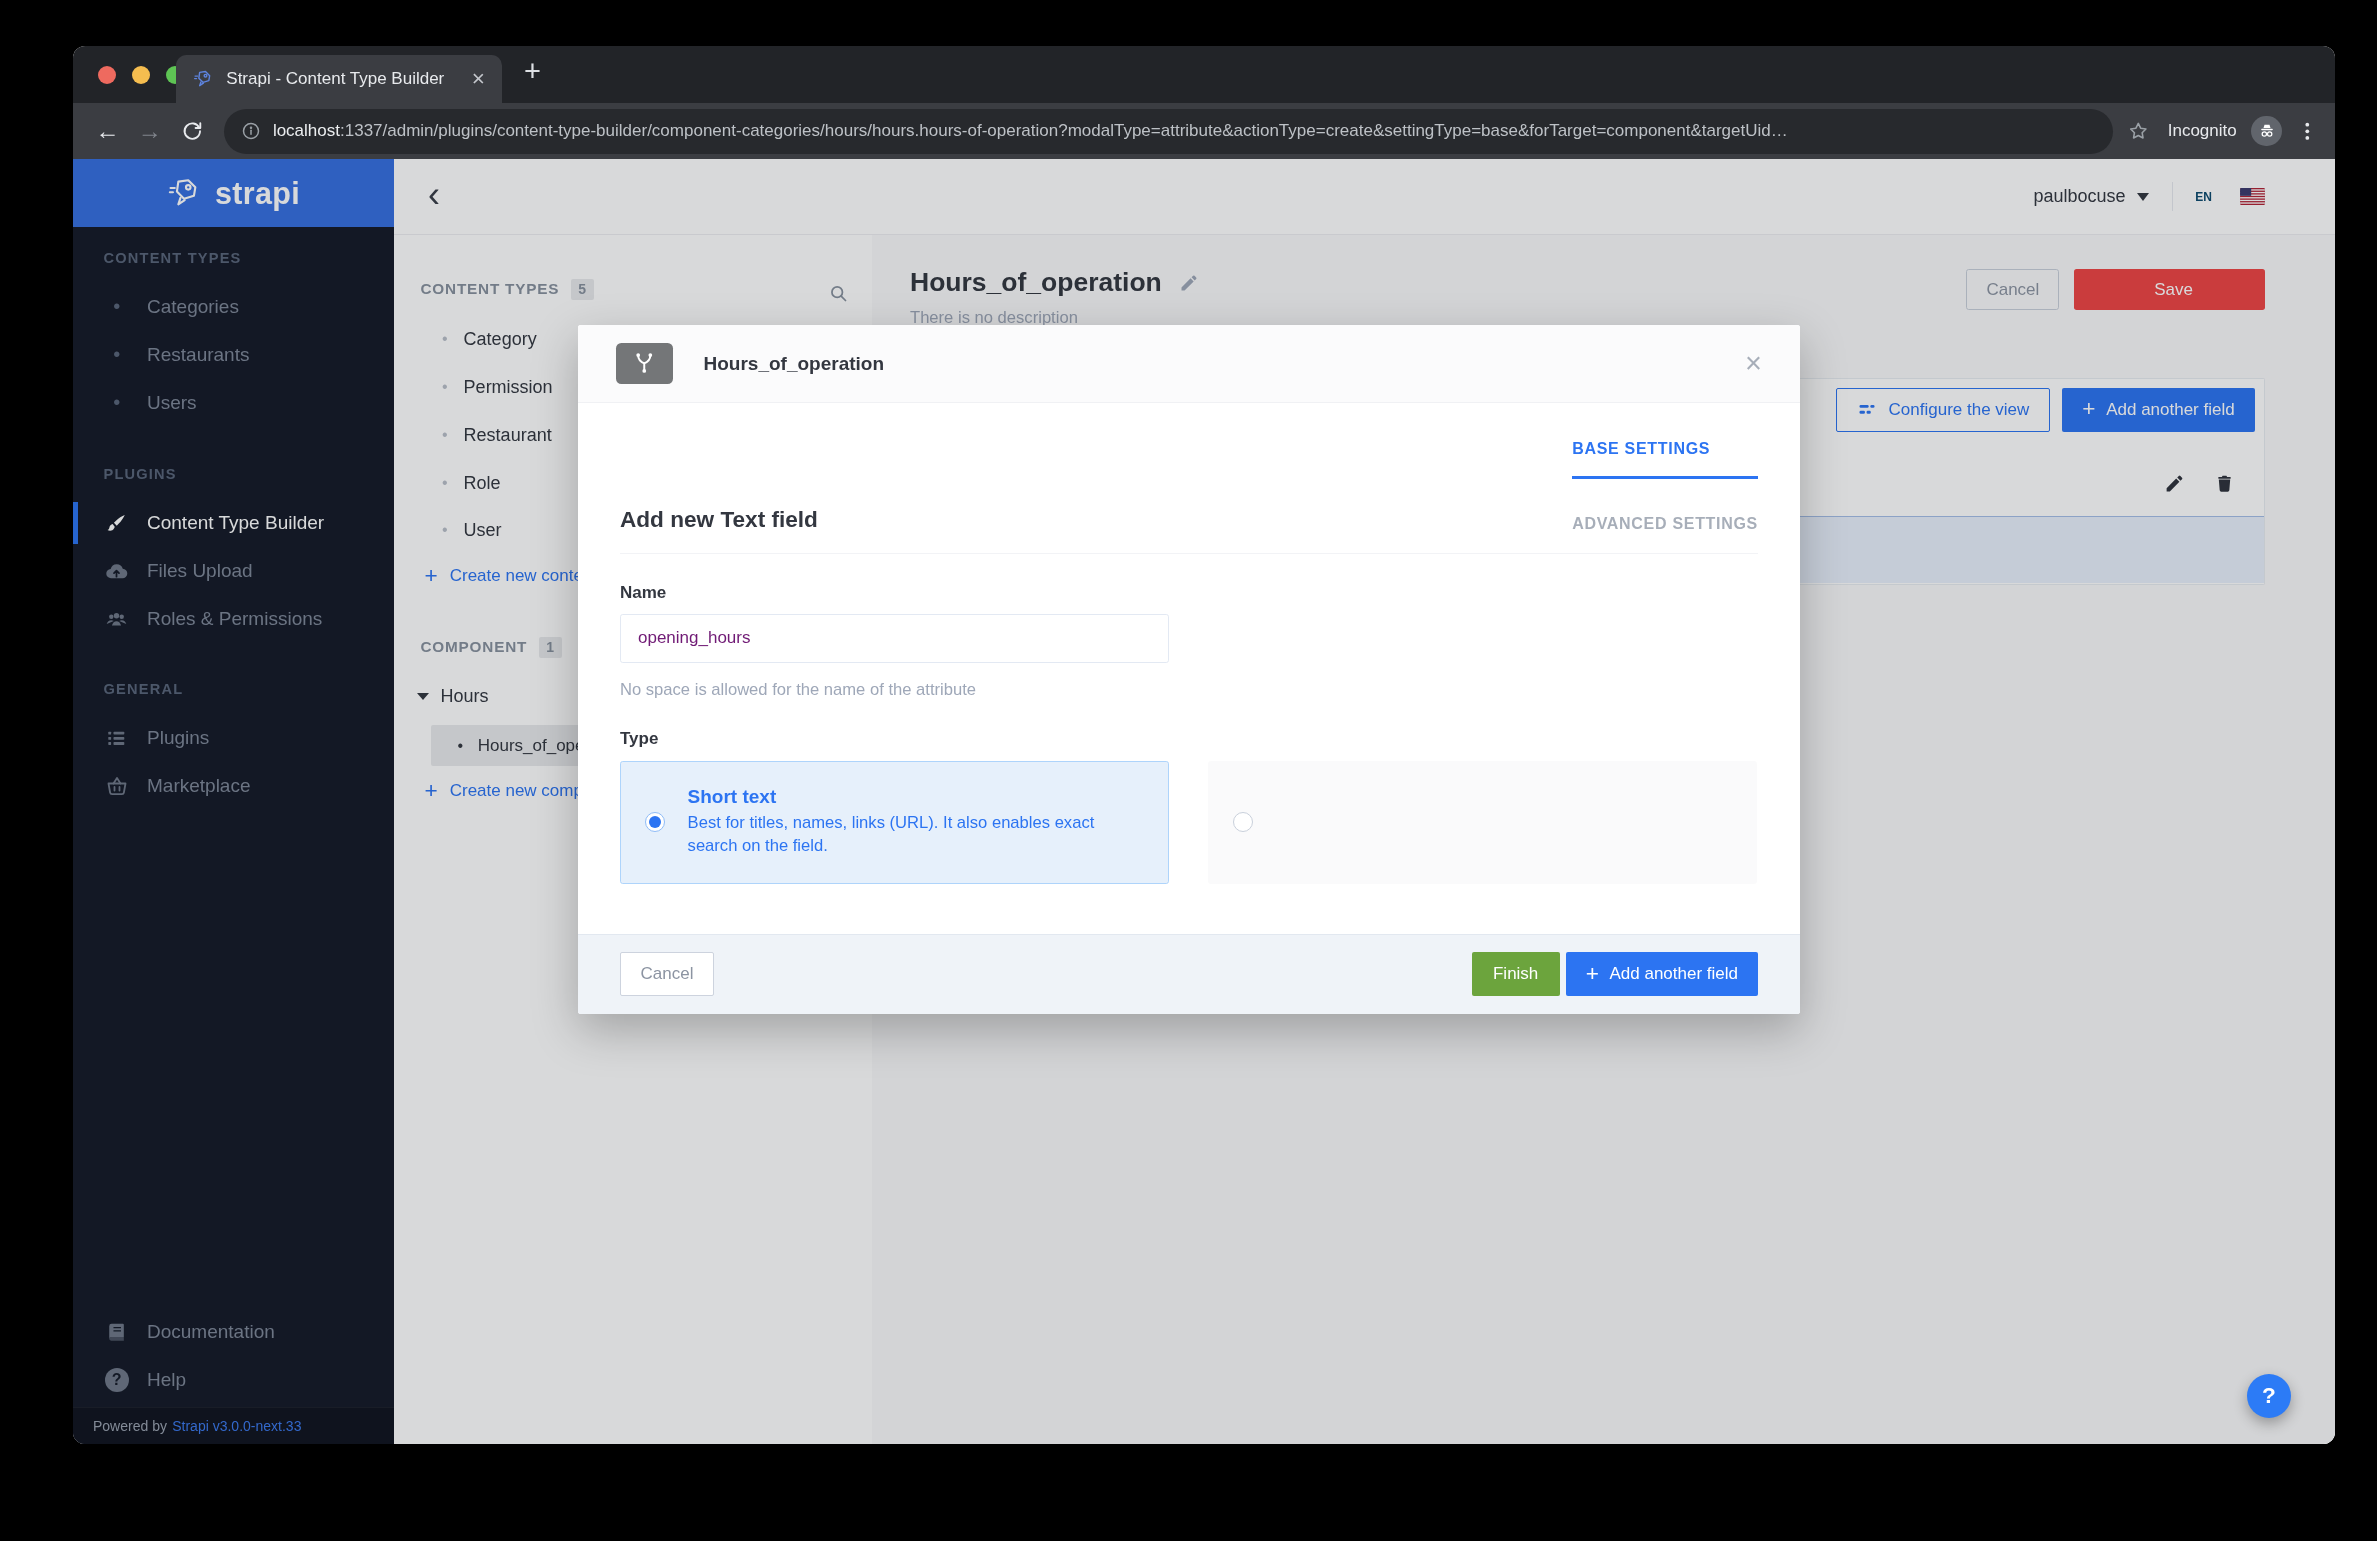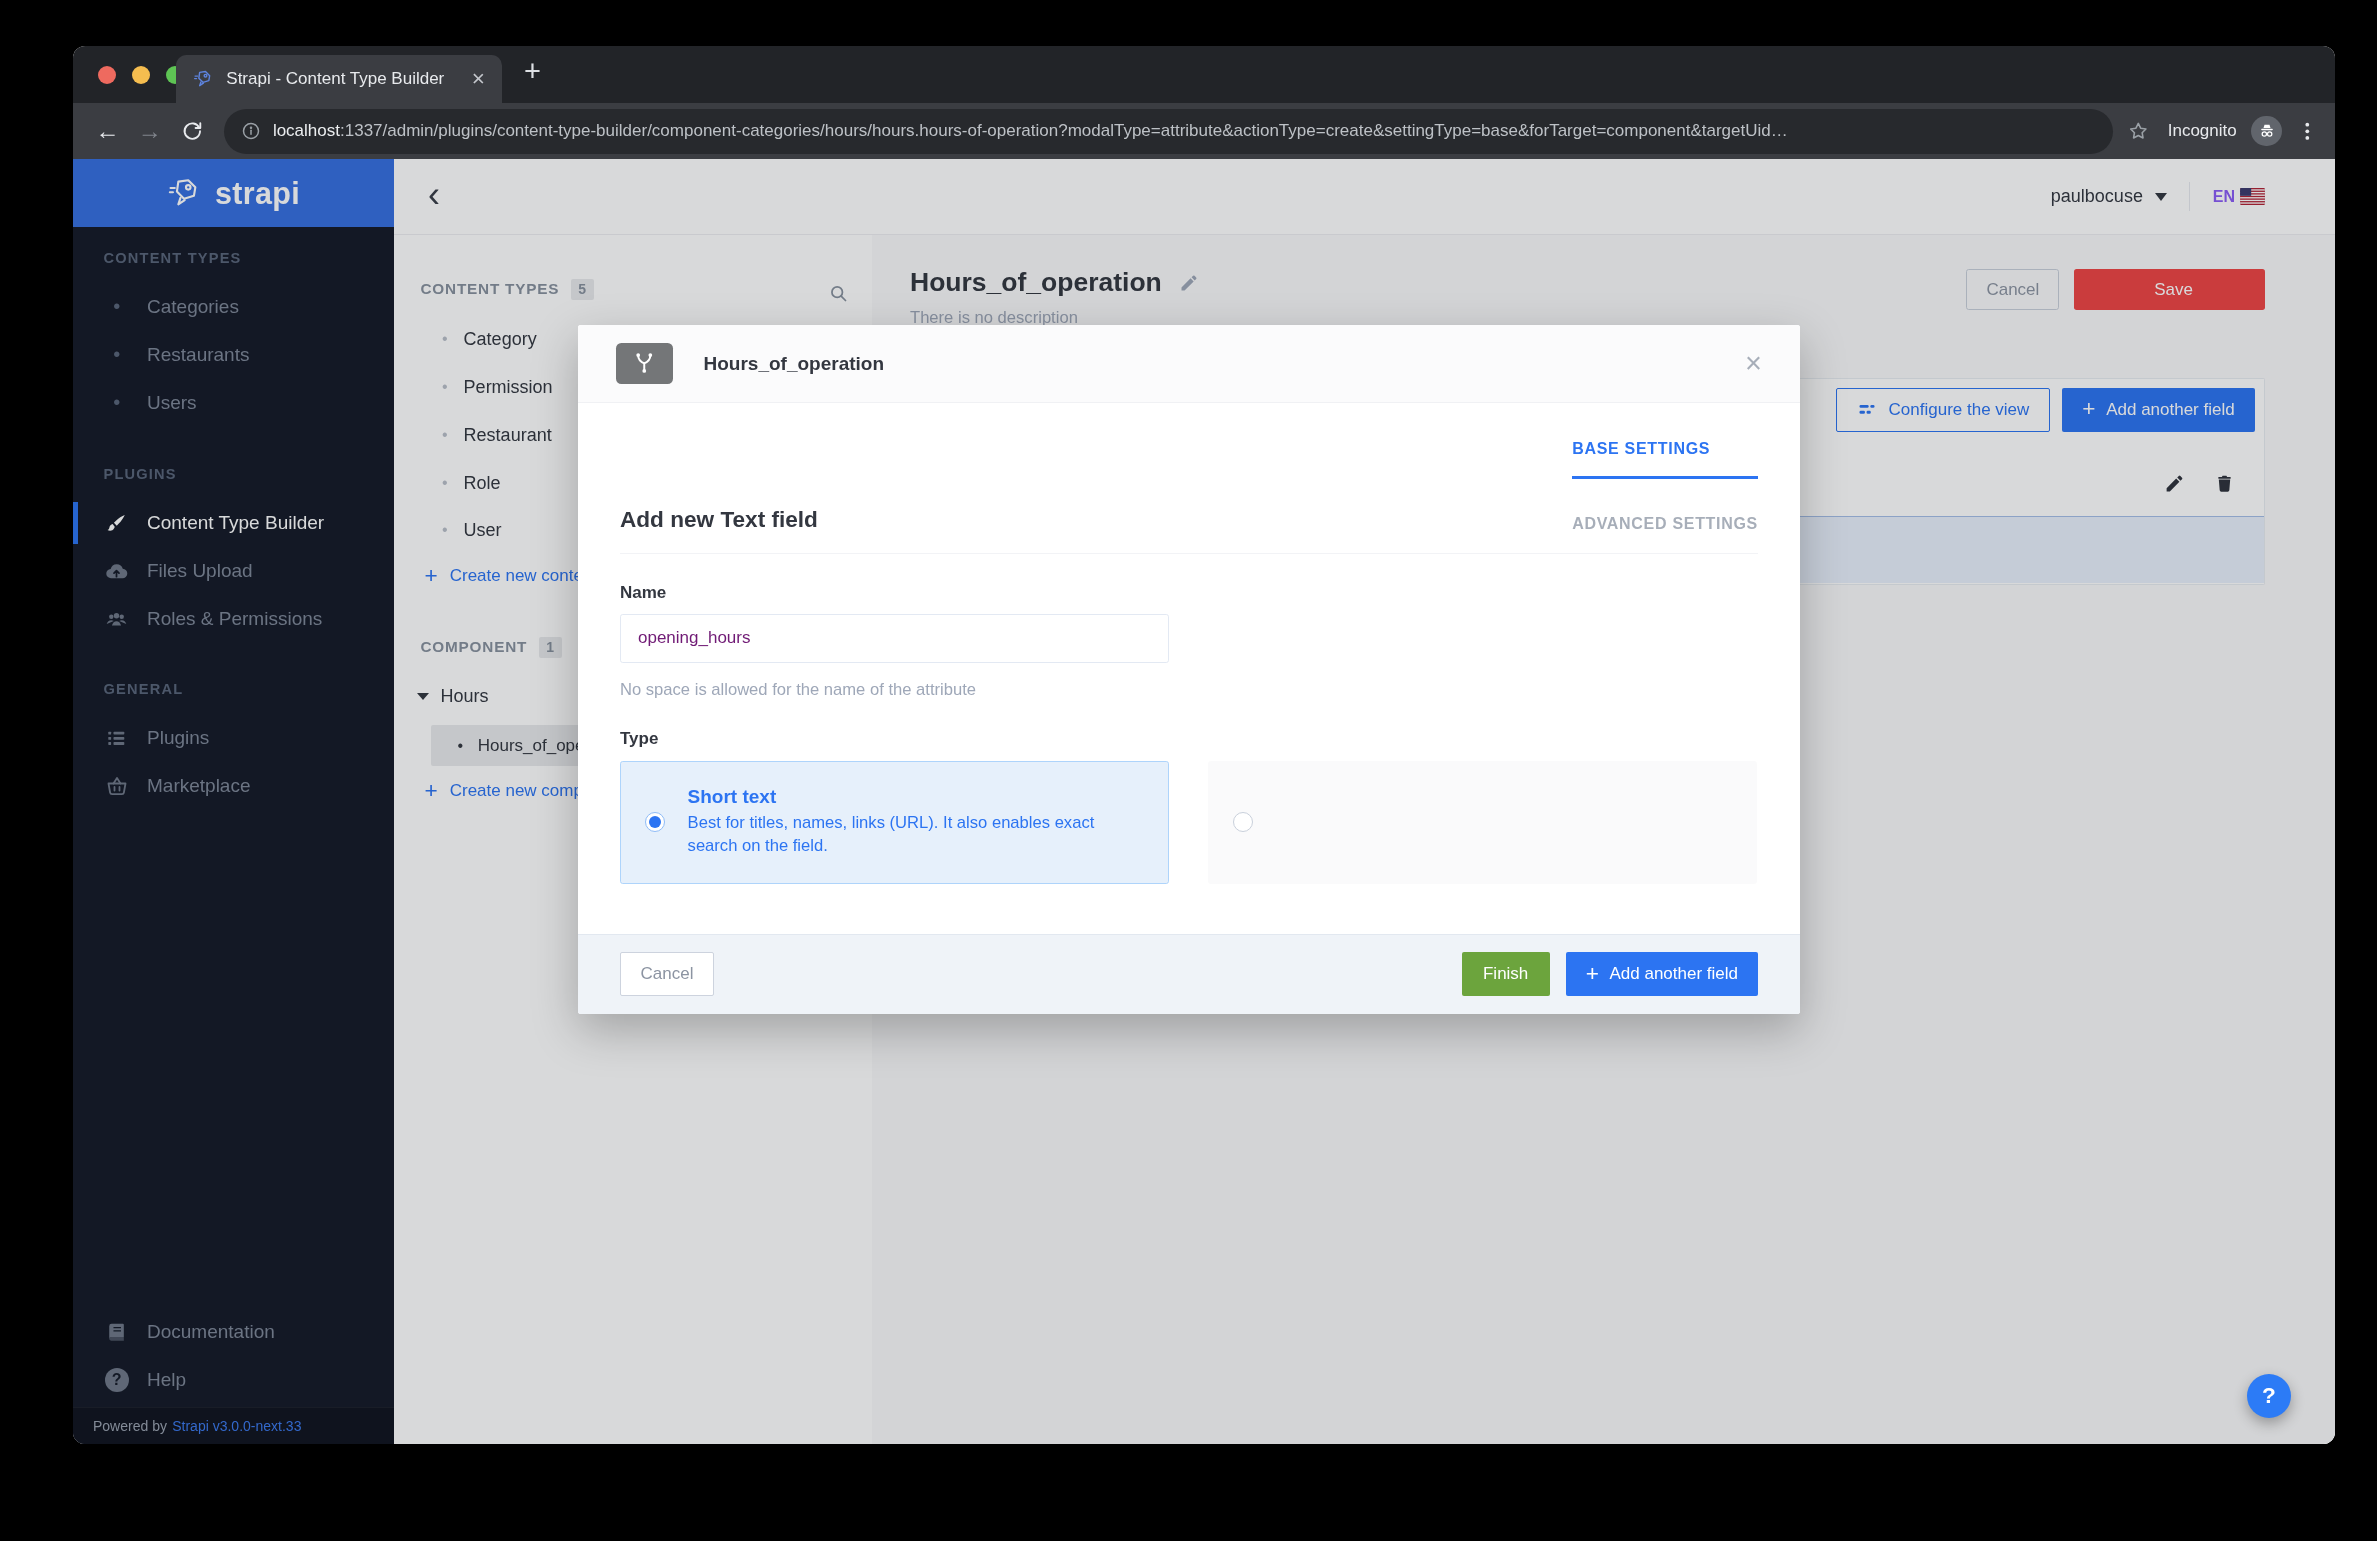--- a/index.html
+++ b/index.html
@@ -41,21 +41,21 @@
   .side-foot{height:36px;background:#10141F;border-top:0.7px solid rgba(255,255,255,.05);display:flex;align-items:center;padding-left:20px;font-size:14px;color:#9AA2B0;gap:5.3px;flex:none;}
   .side-foot .ver{color:#3B79EE;}
   .qicon{width:24px;height:24px;border-radius:50%;background:#6F7888;color:#151A28;font-size:16px;font-weight:700;display:flex;align-items:center;justify-content:center;}
   
   .topbar{position:absolute;left:321px;right:0;top:0;height:76px;background:#fff;border-bottom:0.7px solid #EDEEF1;display:flex;align-items:center;box-sizing:border-box;padding:0 70px 0 34px;z-index:1;}
   .chev-left{font-size:36px;color:#3A3F49;font-weight:400;line-height:1;margin-top:-4px;}
   .topbar-right{margin-left:auto;display:flex;align-items:center;gap:22.6px;}
   .user{font-size:18px;color:#333740;display:flex;align-items:center;gap:12px;}
   .caret{width:0;height:0;border-left:6.6px solid transparent;border-right:6.6px solid transparent;border-top:8px solid #333740;}
   .tb-div{width:0.7px;height:29px;background:#E6E9EF;}
-  .locale{font-size:16px;color:#8b5cf6;display:flex;gap:5px;align-items:center;font-weight:600;}
+  .locale{font-size:12px;color:#0c4a6e;display:flex;gap:28px;align-items:center;font-weight:600;}
   
   .subpanel{position:absolute;left:321px;top:76px;bottom:0;width:478px;background:#fff;z-index:1;}
   .sp-head{position:absolute;left:26.5px;display:flex;align-items:center;gap:12px;font-size:15.3px;font-weight:700;letter-spacing:0.8px;color:#87919E;height:26.5px;}
   .sp-badge{min-width:22.6px;height:21px;background:#E9EAEC;border-radius:2px;display:flex;align-items:center;justify-content:center;font-size:14px;font-weight:700;color:#87919E;padding:0 4px;box-sizing:border-box;}
   .sp-search{position:absolute;right:22.6px;top:48px;color:#87919E;}
   .sp-item{position:absolute;left:48px;height:32px;display:flex;align-items:center;gap:16px;font-size:18px;color:#333740;}
   .sp-bullet{color:#B9BFC9;font-size:16px;}
   .sp-link{position:absolute;left:30.5px;display:flex;align-items:center;gap:12px;color:#2C74F2;font-size:17px;height:32px;}
   .sp-plus{font-size:22.6px;font-weight:300;line-height:1;}
   .sp-group{position:absolute;left:22.6px;display:flex;gap:12px;align-items:center;font-size:18px;color:#333740;height:32px;}
@@ -102,21 +102,21 @@
   .radio.on{border:1.3px solid #8FBCF7;position:relative;}
   .radio.on::after{content:"";position:absolute;inset:2.7px;background:#2C74F2;border-radius:50%;}
   .radio.off{border:1.3px solid #C9D0DB;}
   .card-txt{display:flex;flex-direction:column;gap:2.7px;padding-right:26.5px;}
   .card-title{font-size:19px;font-weight:600;}
   .card-desc{font-size:16.6px;line-height:1.42;}
   .card.sel .card-title,.card.sel .card-desc{color:#2C74F2;}
   .card.unsel .card-title,.card.unsel .card-desc{color:#9EA7B8;}
   .modal-foot{margin-top:50px;height:80px;background:#EFF3F8;border-top:0.7px solid #E2E8F0;display:flex;align-items:center;padding:0 42px;justify-content:space-between;border-radius:0 0 2.7px 2.7px;box-sizing:border-box;}
   .mf-cancel{width:94px;height:44px;background:#fff;border:0.7px solid #CDD3DE;color:#8C94A2;border-radius:2px;}
-  .mf-right{display:flex;gap:16px;}
+  .mf-right{display:flex;gap:6px;}
   .mf-finish{width:88px;height:44px;background:#6CA43D;color:#fff;border-radius:2px;}
   .help-fab{position:absolute;right:44px;bottom:26.5px;width:44px;height:44px;border-radius:50%;background:#2C7BF6;color:#fff;font-size:22.6px;font-weight:700;display:flex;align-items:center;justify-content:center;z-index:7;box-shadow:0 5.3px 13.3px rgba(0,0,0,.3);}
   svg{display:block;}
 </style>
 </head>
 <body>
 
 <div class="window">
 
   <div class="tabstrip">

